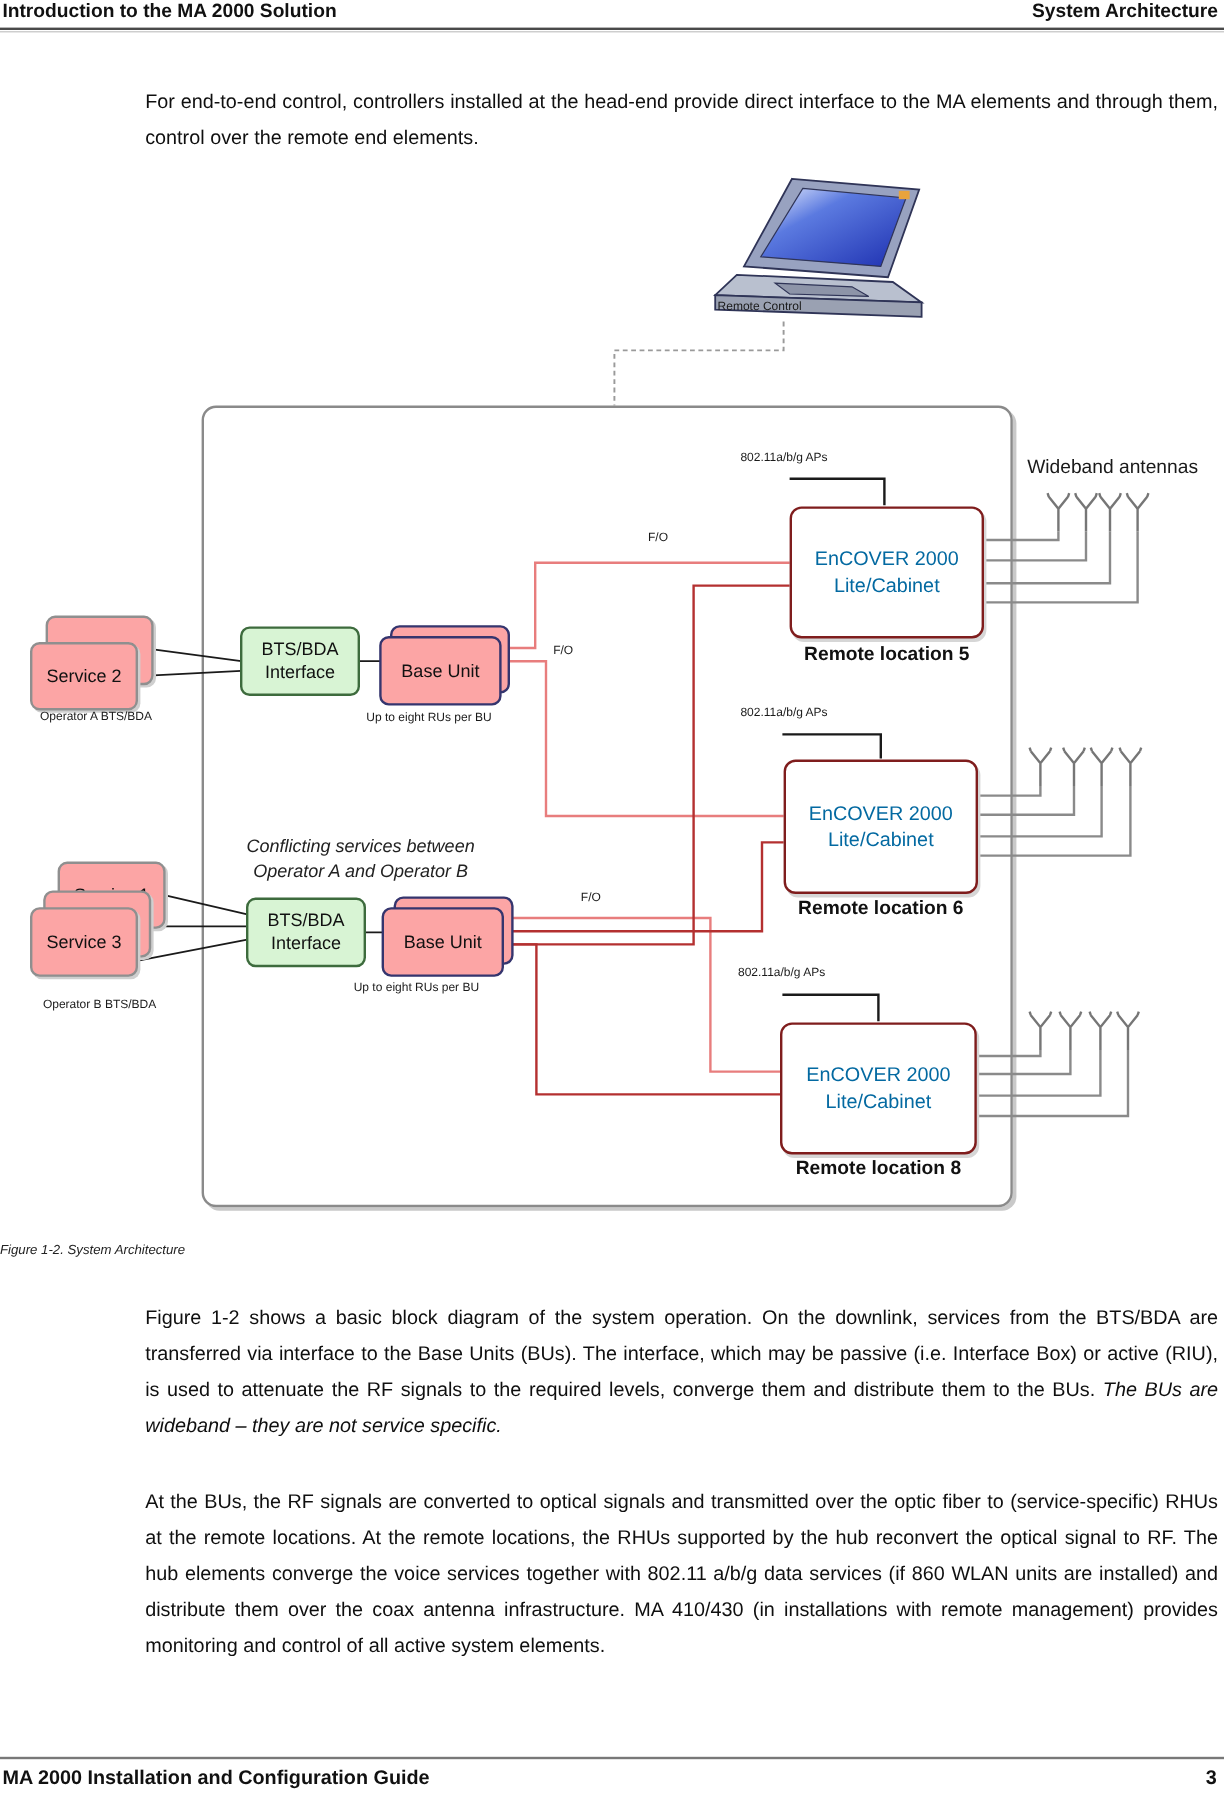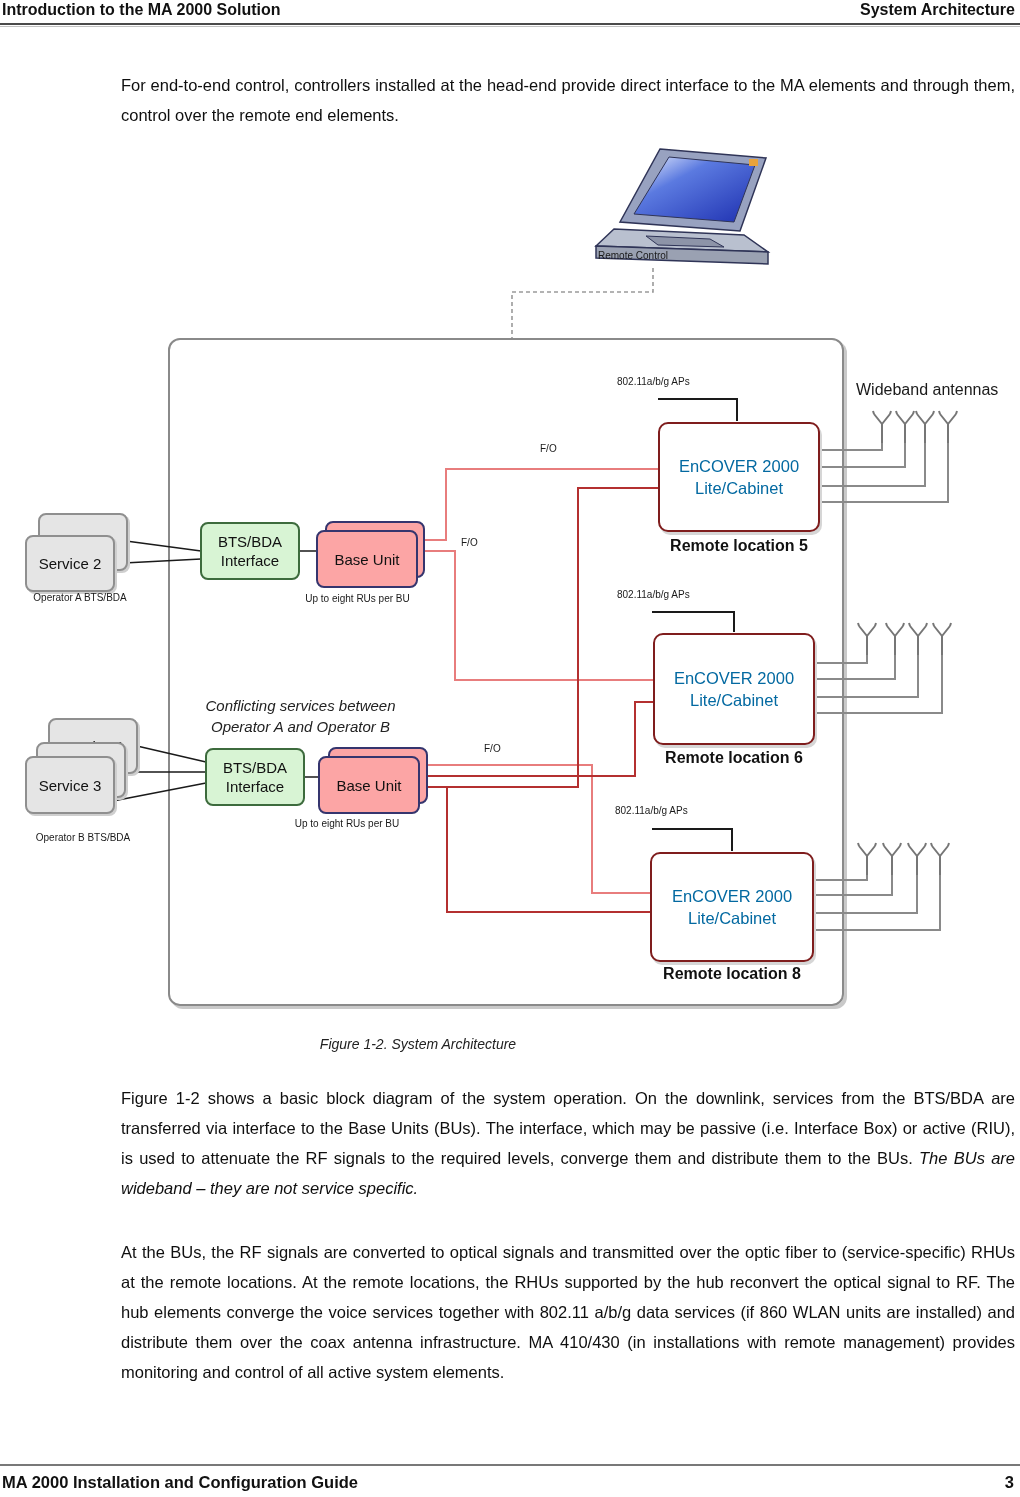--- a/index.html
+++ b/index.html
@@ -4,27 +4,27 @@
 <style>
   html,body{margin:0;padding:0;background:#fff;}
   body{width:1020px;height:1497px;position:relative;overflow:hidden;
        font-family:"Liberation Sans","DejaVu Sans",sans-serif;color:#111;}
   .abs{position:absolute;}
   .hdr{font-size:16px;font-weight:bold;white-space:nowrap;}
   .rule-dark{height:2px;background:#4a4a4a;}
   .rule-lite{height:1px;background:#c2c2c2;}
   .para{position:absolute;left:121px;width:894px;font-size:16.5px;line-height:30px;
         text-align:justify;color:#0f0f0f;}
-  .caption{position:absolute;left:0;width:836px;text-align:center;font-style:italic;
-           font-size:14px;color:#222;}
+  .caption{position:absolute;left:0;width:836px;text-align:left;font-style:italic;
+           font-size:11px;color:#222;}
   .lbl{position:absolute;font-size:10px;color:#1a1a1a;white-space:nowrap;}
   .lbl-b{position:absolute;font-size:16px;font-weight:bold;color:#111;white-space:nowrap;text-align:center;}
   .box{position:absolute;box-sizing:border-box;border-radius:8px;display:flex;
        align-items:center;justify-content:center;text-align:center;font-size:15px;color:#111;}
-  .svc{background:#e5e5e5;border:2px solid #8f8f8f;box-shadow:2px 2px 0 #cfcfcf;}
+  .svc{background:#fca5a5;border:2px solid #8f8f8f;box-shadow:2px 2px 0 #cfcfcf;}
   .green{background:#d8f4d4;border:2px solid #3d6b3d;line-height:1.3;}
   .purple{background:#fca5a5;border:2px solid #35356e;}
   .enc{background:#ffffff;border:2px solid #7f1d1d;border-radius:10px;
        box-shadow:2px 3px 0 #d6d6d6;color:#0369a1;font-size:16.5px;line-height:1.35;}
   .boundary{position:absolute;left:168px;top:338px;width:676px;height:668px;
             border:2px solid #8a8a8a;border-radius:12px;box-shadow:3px 3px 0 #c9c9c9;box-sizing:border-box;}
   .conflict{position:absolute;font-style:italic;font-size:15px;line-height:1.4;
             color:#222;text-align:center;}
   svg{position:absolute;left:0;top:0;}
 </style>

